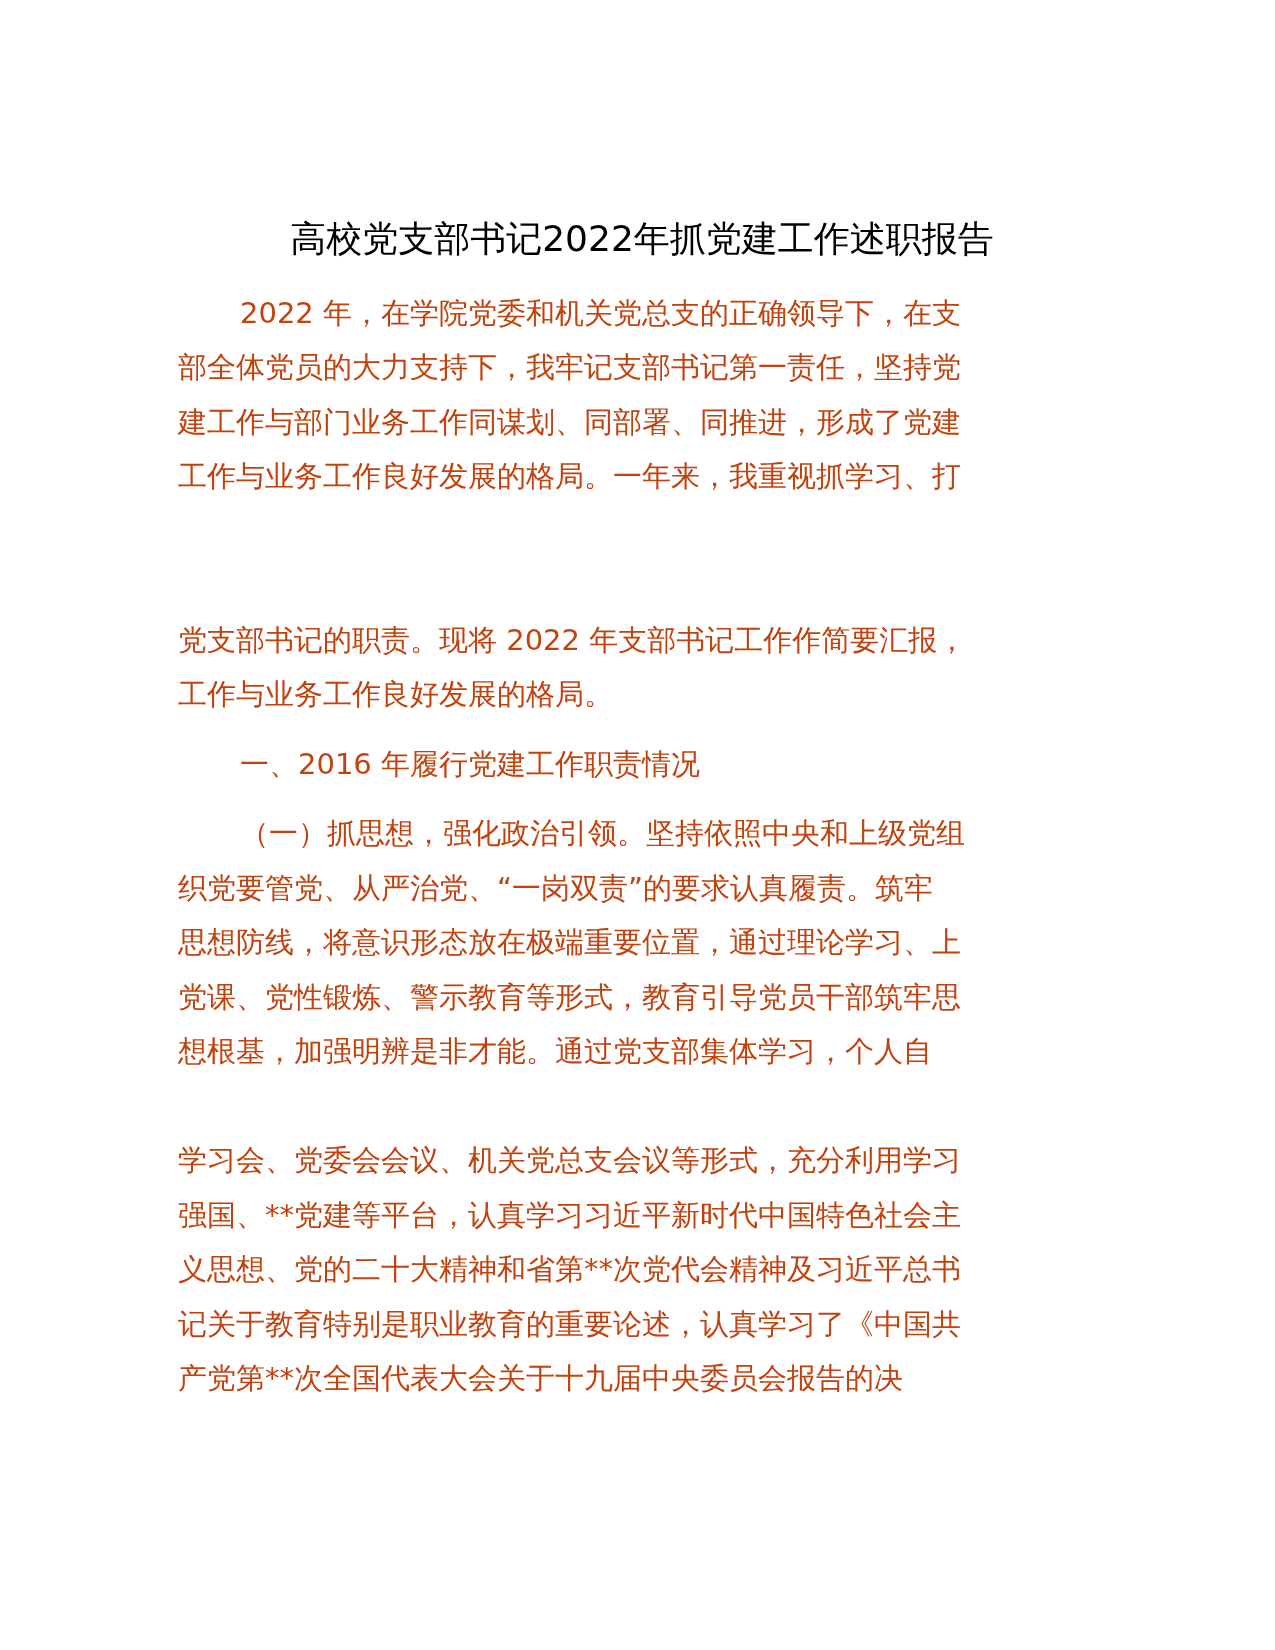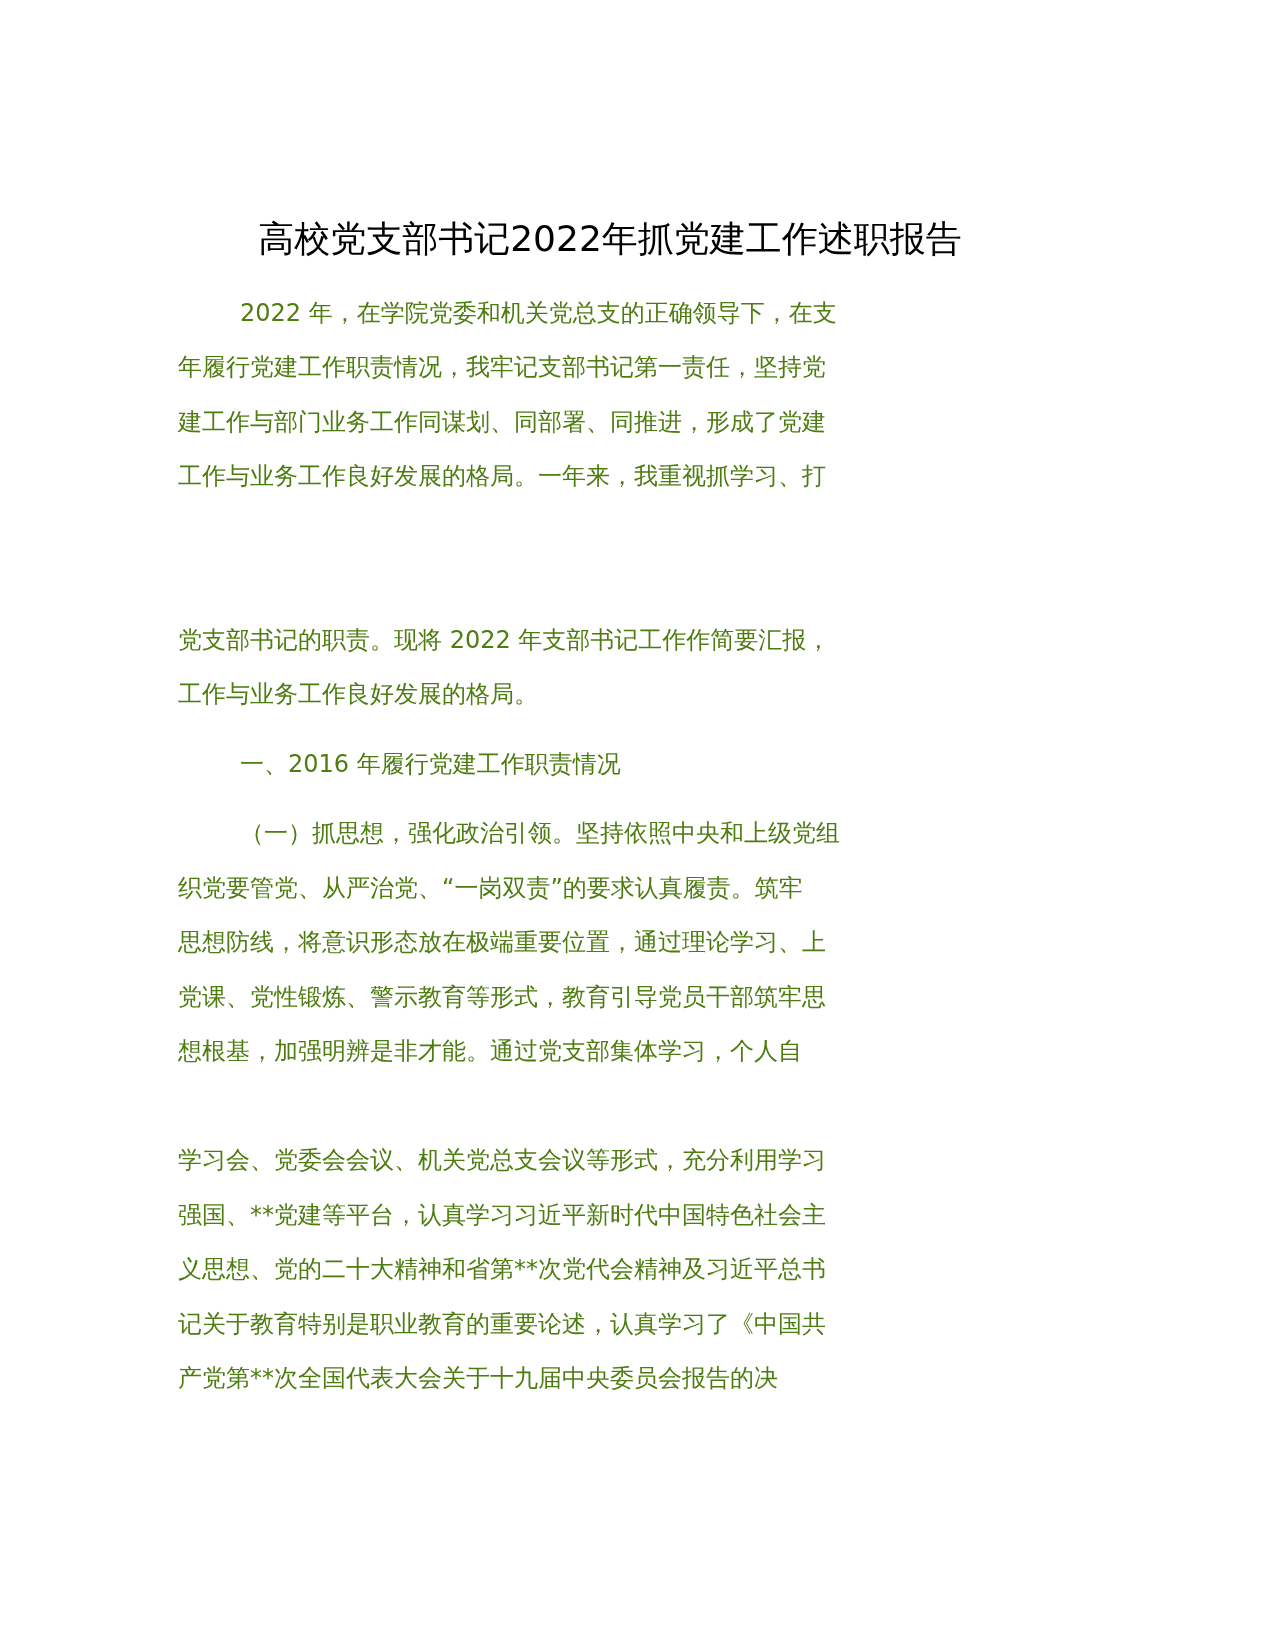--- a/index.html
+++ b/index.html
@@ -2,37 +2,37 @@
 <html><head>
 <meta charset="utf-8">
 <style>
   html, body { margin: 0; padding: 0; background: #ffffff; }
   body { width: 1275px; height: 1650px; position: relative; overflow: hidden; }
   .page { position: absolute; left: 0; top: 0; width: 1275px; height: 1650px; background: #ffffff; }
   .title {
     position: absolute; left: 0; width: 1220px; top: 214px;
     text-align: center;
     font-family: "DejaVu Sans", sans-serif;
-    font-size: 36px; color: #000; line-height: 50px; white-space: nowrap;
+    font-size: 36px; color: #000; line-height: 50px; white-space: nowrap; padding-left: 32px;
   }
   .line {
     position: absolute; left: 178px;
     font-family: "DejaVu Sans", sans-serif;
-    font-size: 24px; color: #4d7c0f; line-height: 40px; white-space: nowrap;
+    font-size: 29px; color: #c2410c; line-height: 40px; white-space: nowrap;
   }
   .indent { left: 240px; }
 </style>
 </head>
 <body>
 
 <div class="page">
   <div class="title">高校党支部书记2022年抓党建工作述职报告</div>
 
   <div class="line indent" style="top:293px">2022 年，在学院党委和机关党总支的正确领导下，在支</div>
-  <div class="line" style="top:347px">年履行党建工作职责情况，我牢记支部书记第一责任，坚持党</div>
+  <div class="line" style="top:347px">部全体党员的大力支持下，我牢记支部书记第一责任，坚持党</div>
   <div class="line" style="top:402px">建工作与部门业务工作同谋划、同部署、同推进，形成了党建</div>
   <div class="line" style="top:456px">工作与业务工作良好发展的格局。一年来，我重视抓学习、打</div>
   <div class="line" style="top:620px">党支部书记的职责。现将 2022 年支部书记工作作简要汇报，</div>
   <div class="line" style="top:674px">工作与业务工作良好发展的格局。</div>
 
   <div class="line indent" style="top:744px">一、2016 年履行党建工作职责情况</div>
 
   <div class="line indent" style="top:813px">（一）抓思想，强化政治引领。坚持依照中央和上级党组</div>
   <div class="line" style="top:868px">织党要管党、从严治党、“一岗双责”的要求认真履责。筑牢</div>
   <div class="line" style="top:922px">思想防线，将意识形态放在极端重要位置，通过理论学习、上</div>

